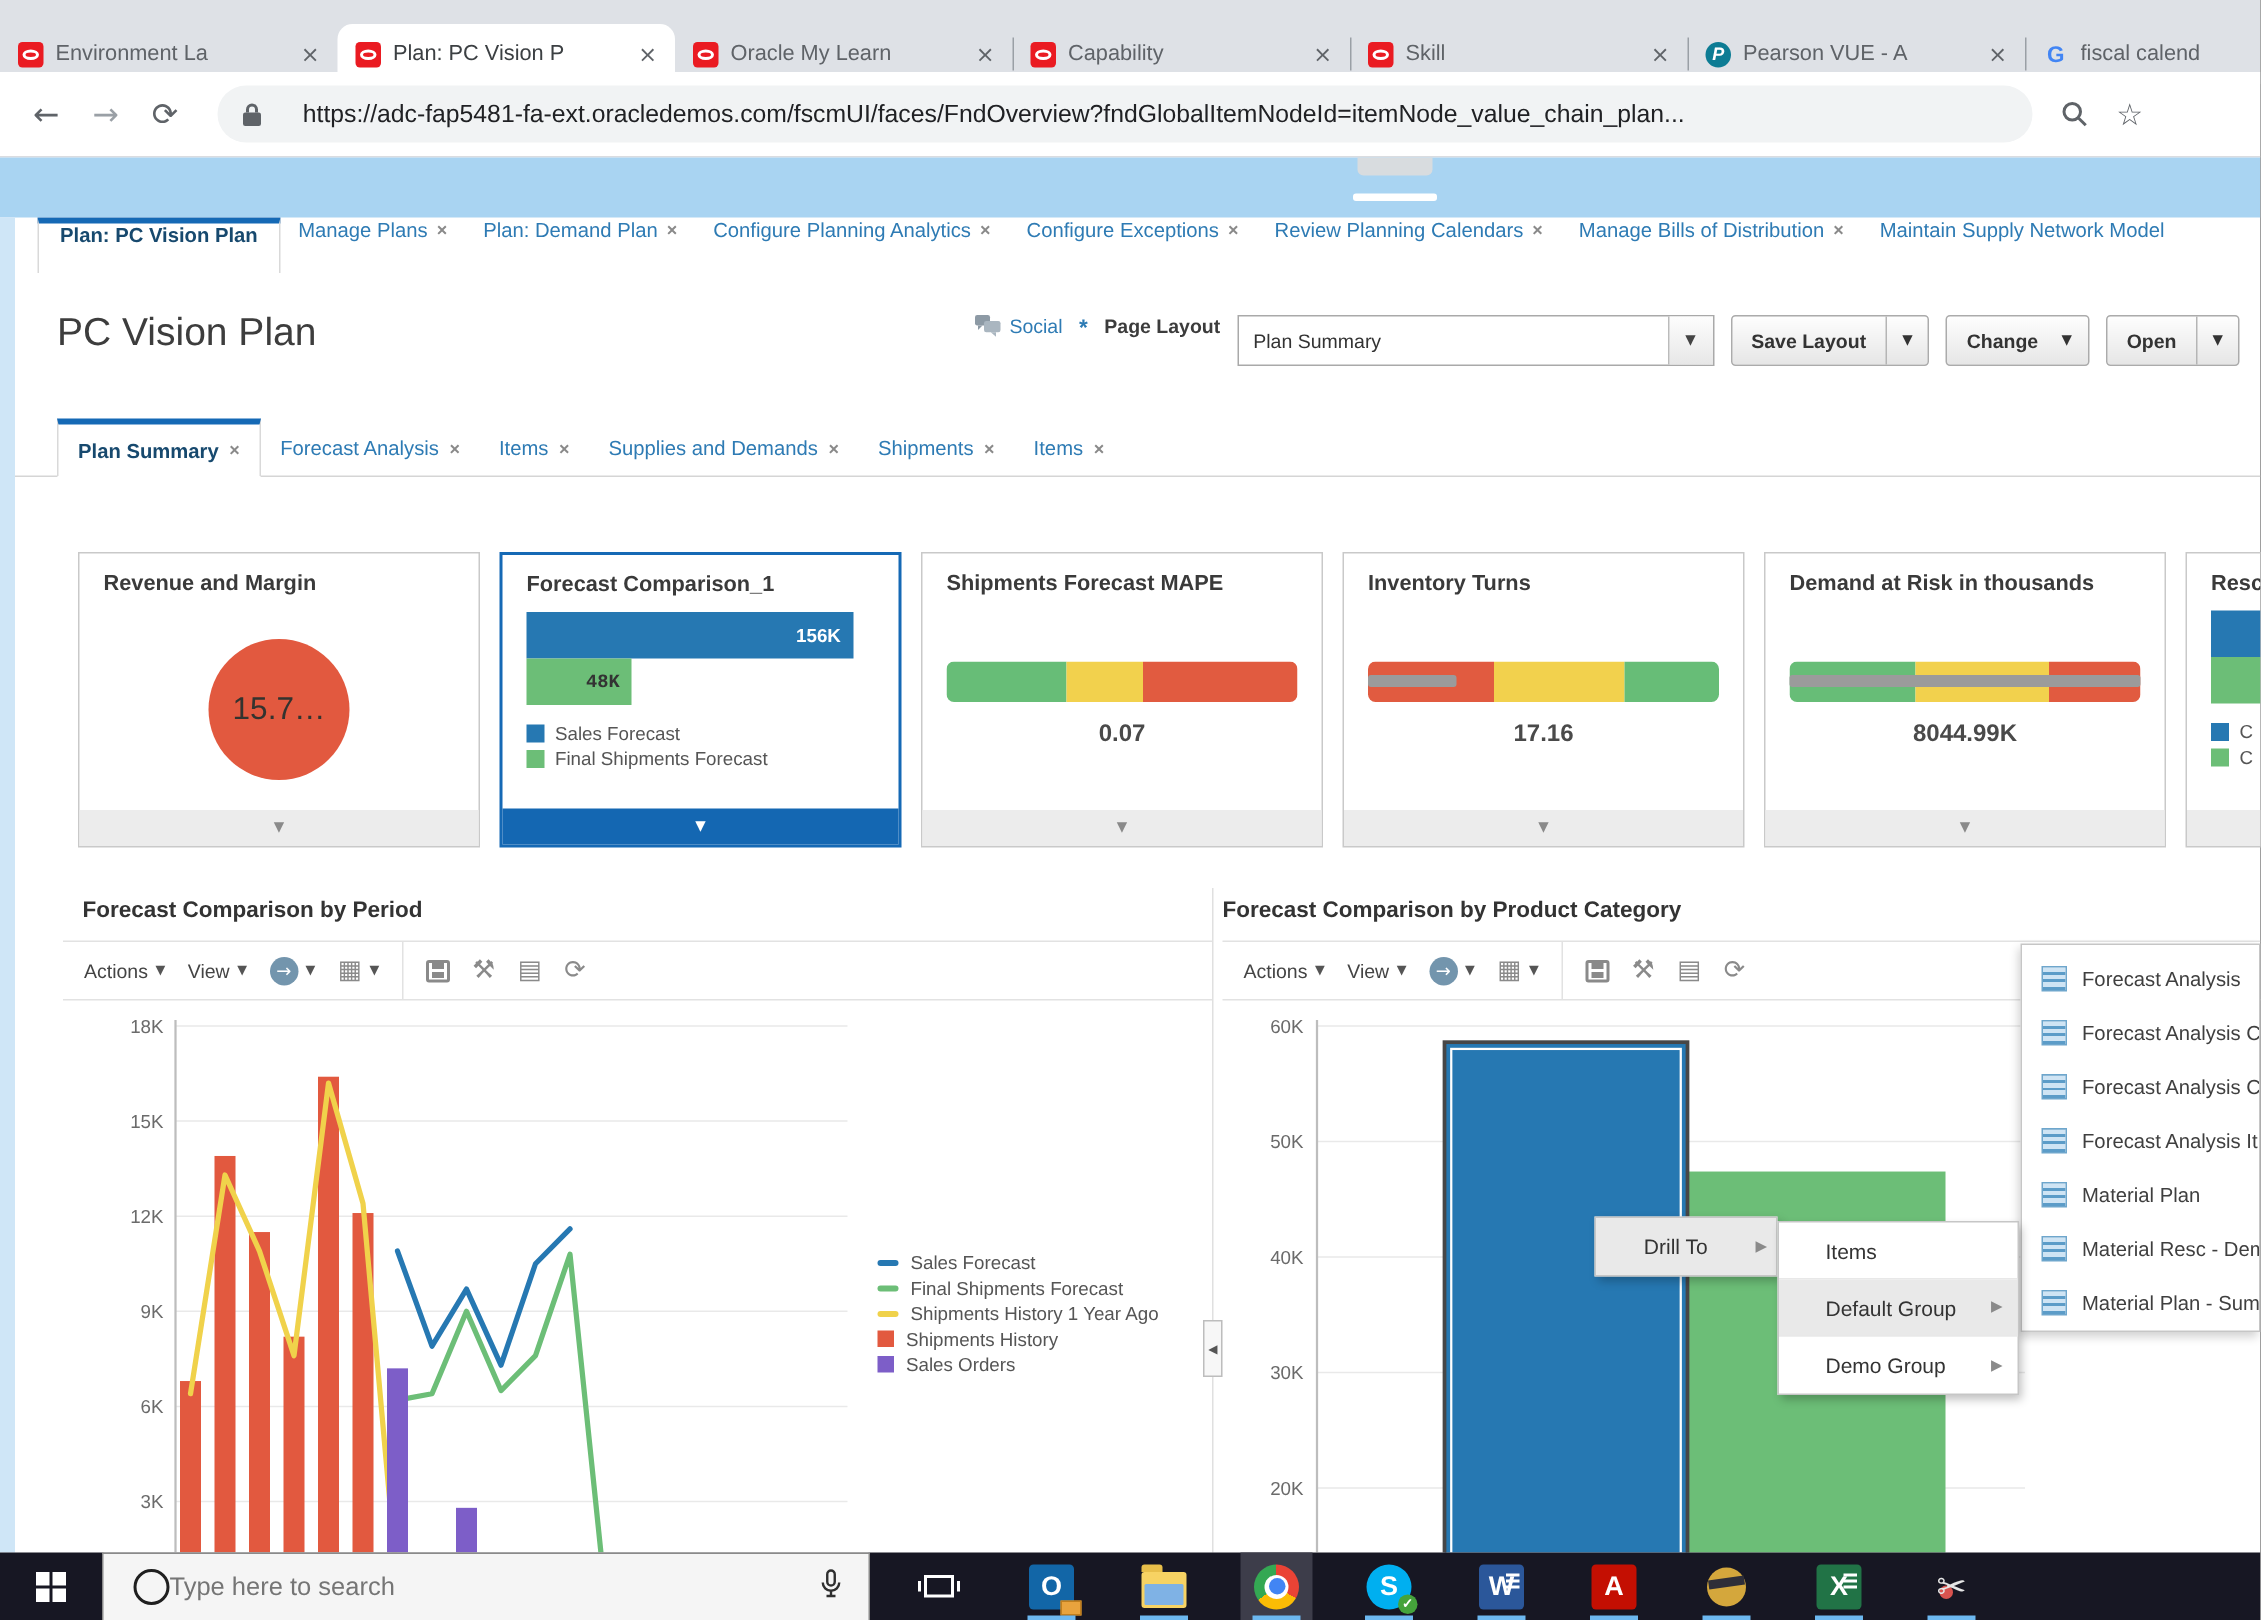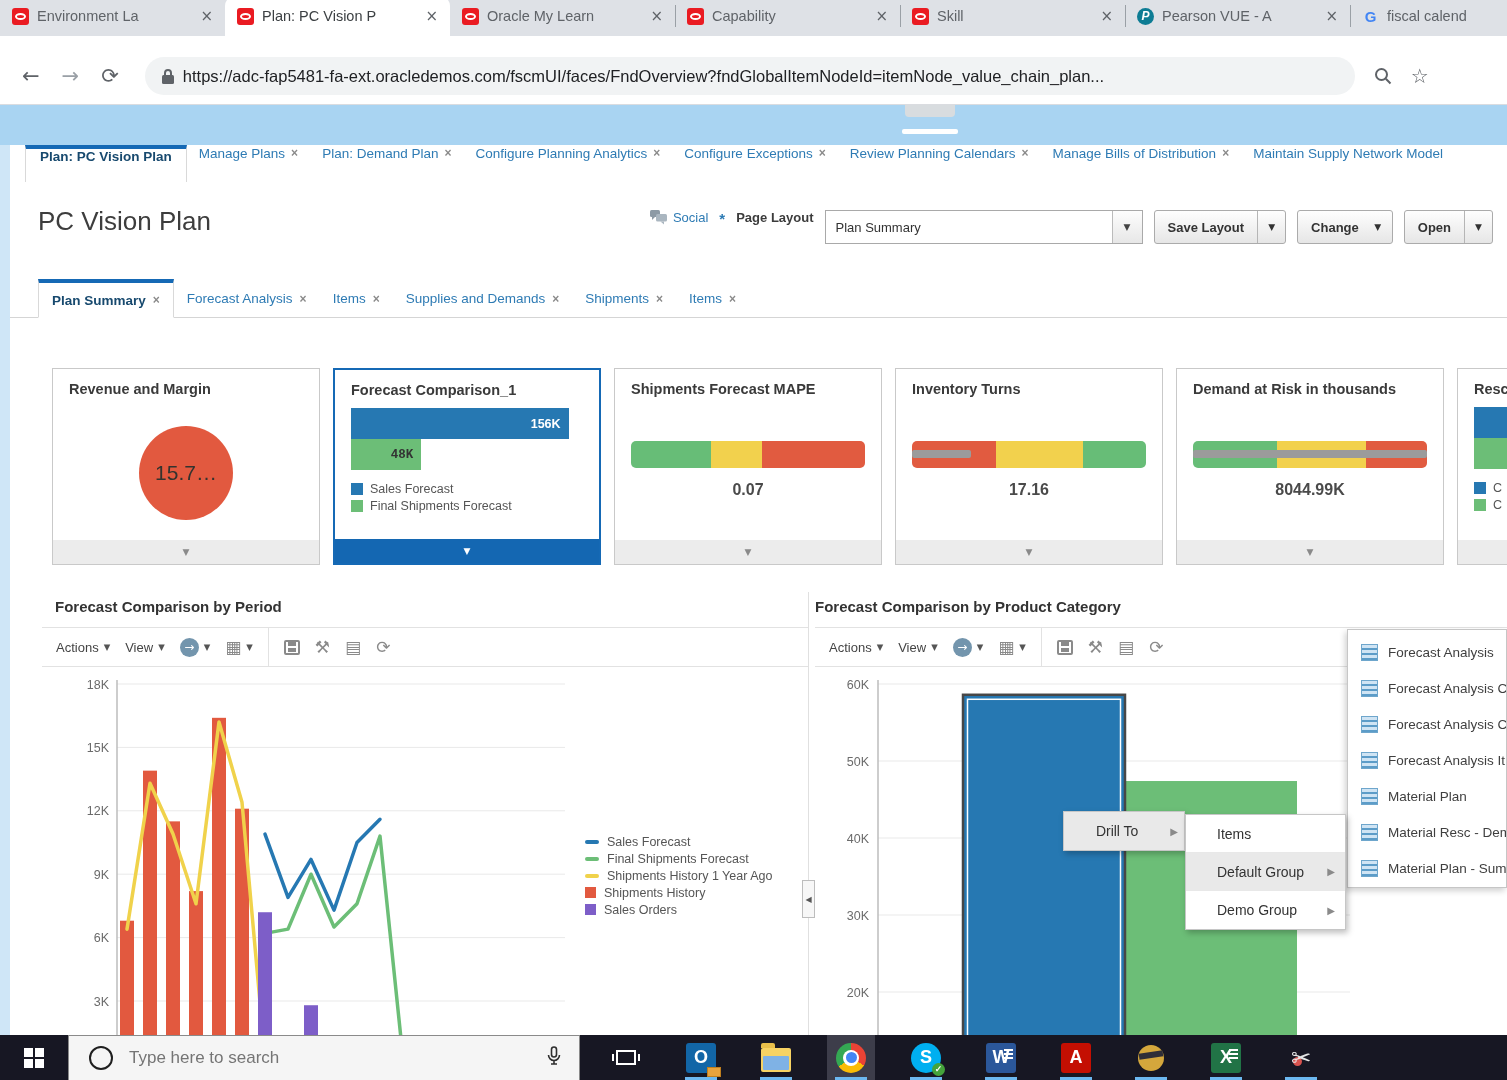--- a/index.html
+++ b/index.html
@@ -2,38 +2,38 @@
 <html><head>
 <meta charset="utf-8">
 <style>
 *{margin:0;padding:0;box-sizing:border-box}
 html,body{background:#555}
 .screen{position:relative;width:1507px;height:1080px;overflow:hidden;background:#fff;
   font-family:"Liberation Sans",sans-serif;color:#333}
 .g{font-family:"DejaVu Sans",sans-serif}
 
 
-.tabstrip{position:absolute;left:0;top:0;width:100%;height:36px;background:#dee1e6;display:flex;align-items:flex-end}
+.tabstrip{position:absolute;left:0;top:0;width:100%;height:56px;background:#dee1e6;display:flex;align-items:flex-end}
 .tab{position:relative;width:225px;height:40px;display:flex;align-items:center;gap:8px;padding:0 10px 0 12px;
   color:#5f6368;font-size:14.5px;flex:0 0 auto}
 .tab+.tab::before{content:"";position:absolute;left:0;top:9px;height:22px;width:1px;background:#9aa0a6}
 .tab.active::before,.tab.active+.tab::before{display:none}
 .tab.active{background:#fff;border-radius:10px 10px 0 0;color:#3c4043}
 .tlabel{flex:1;overflow:hidden;white-space:nowrap;-webkit-mask-image:linear-gradient(90deg,#000 85%,transparent)}
 .tclose{font-size:15px;color:#5f6368;padding:0 2px;flex:0 0 auto}
 .fav{width:17px;height:17px;flex:0 0 auto;display:flex;align-items:center;justify-content:center}
 .fav-oracle{background:#ea1b22;border-radius:3px}
 .fav-o{width:11px;height:7px;border:2px solid #fff;border-radius:50%}
 .fav-pearson{background:#0d7c94;border-radius:50%;color:#fff;font-weight:bold;font-size:12px;font-style:italic}
 .fav-google{color:#4285f4;font-weight:bold;font-size:15px}
 .urlrow{position:absolute;left:0;top:48px;width:100%;height:57px;background:#fff;border-bottom:1px solid #dadce0;
   display:flex;align-items:center}
 .navbtn{font-size:21px;color:#5f6368;margin-left:22px}
 .navbtn.dim{color:#9aa0a6}
-.omnibox{margin-left:26px;width:1210px;height:38px;border-radius:19px;background:#f1f3f4;display:flex;align-items:center;padding:0 16px;gap:8px}
+.omnibox{margin-left:26px;width:1210px;height:38px;border-radius:19px;background:#f1f3f4;display:flex;align-items:center;padding:0 16px;gap:27px}
 .url{font-size:16.5px;color:#202124;white-space:nowrap;overflow:hidden}
 .obicon{margin-left:18px;color:#5f6368;font-size:20px}
 
 
 .blueband{position:absolute;left:0;top:105px;width:100%;height:40px;background:#a9d4f2}
 .bhandle{position:absolute;left:905px;top:0;width:50px;height:12px;background:#d8dcdf;border-radius:0 0 4px 4px}
 .bline{position:absolute;left:902px;top:24px;width:56px;height:5px;background:#fff;border-radius:2px}
 .leftstrip{position:absolute;left:0;top:145px;width:10px;height:890px;background:#cfe6f7}
 
 
@@ -117,21 +117,21 @@
 .smitem{height:36px;display:flex;align-items:center;gap:10px;padding-left:13px;white-space:nowrap;font-size:13.5px;color:#3f3f3f}
 .tblico{width:17px;height:17px;border:1px solid #6ea6cc;background:repeating-linear-gradient(#cfe4f4 0 3px,#5c9cc8 3px 5px);flex:0 0 auto}
 
 
 .taskbar{position:absolute;left:0;top:1035px;width:100%;height:45px;background:#171723;display:flex;align-items:stretch;z-index:9}
 .startbtn{width:68px;display:flex;align-items:center;justify-content:center}
 .winlogo{display:grid;grid-template-columns:9px 9px;grid-template-rows:9px 9px;gap:2px}
 .winlogo div{background:#fff}
 .searchbox{width:512px;background:#f5f5f5;display:flex;align-items:center;border:1px solid #8a8a8a;border-bottom:none}
 .cortana{width:24px;height:24px;border:2.5px solid #1f1f1f;border-radius:50%;margin-left:20px;flex:0 0 auto}
-.searchph{border:none;outline:none;background:transparent;font-size:17px;color:#444;margin-left:16px;flex:1;font-family:"Liberation Sans",sans-serif}
+.searchph{border:none;outline:none;background:transparent;font-size:17px;color:#444;flex:1;font-family:"Liberation Sans",sans-serif}
 .micwrap{margin-right:18px;color:#2f2f2f}
 .slot{width:48px;margin-left:27px;position:relative;display:flex;align-items:center;justify-content:center}
 .slot.first{margin-left:22px}
 .slot.activewin{background:#3d3d4a}
 .slot.run::after{content:"";position:absolute;bottom:0;left:8px;width:32px;height:3px;background:#6cb8f0}
 .tvico{width:20px;height:15px;border:2px solid #fff;position:relative}
 .tvico::before{content:"";position:absolute;left:-6px;top:2px;width:2px;height:7px;background:#fff}
 .tvico::after{content:"";position:absolute;right:-6px;top:2px;width:2px;height:7px;background:#fff}
 .appic{width:30px;height:30px;display:flex;align-items:center;justify-content:center;font-weight:bold;color:#fff;font-size:18px;position:relative}
 .ic-outlook{background:#1266a7;border-radius:3px}

